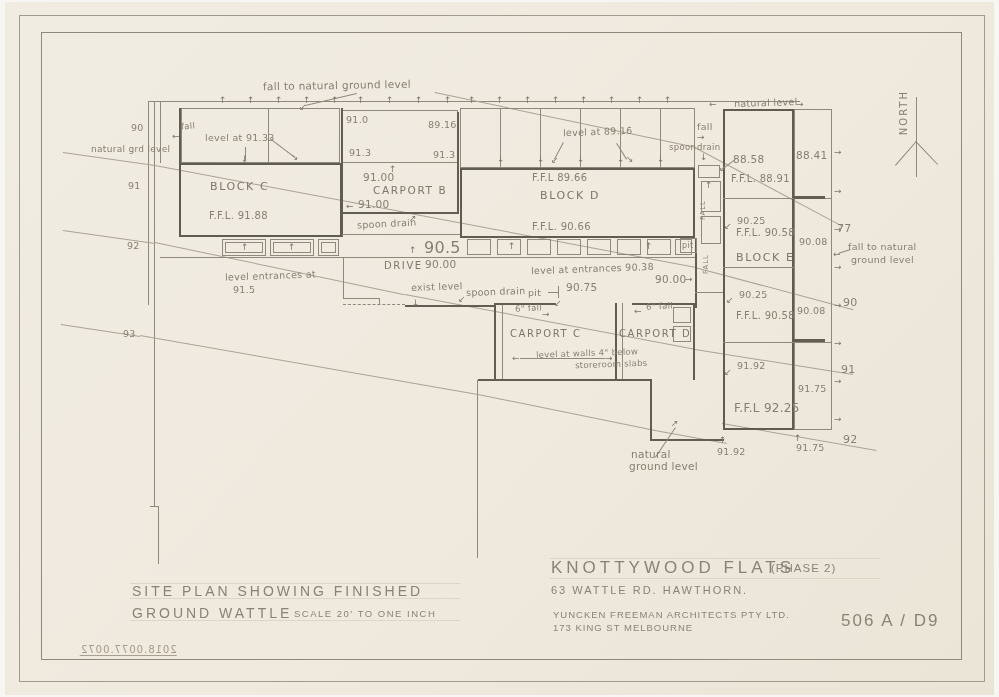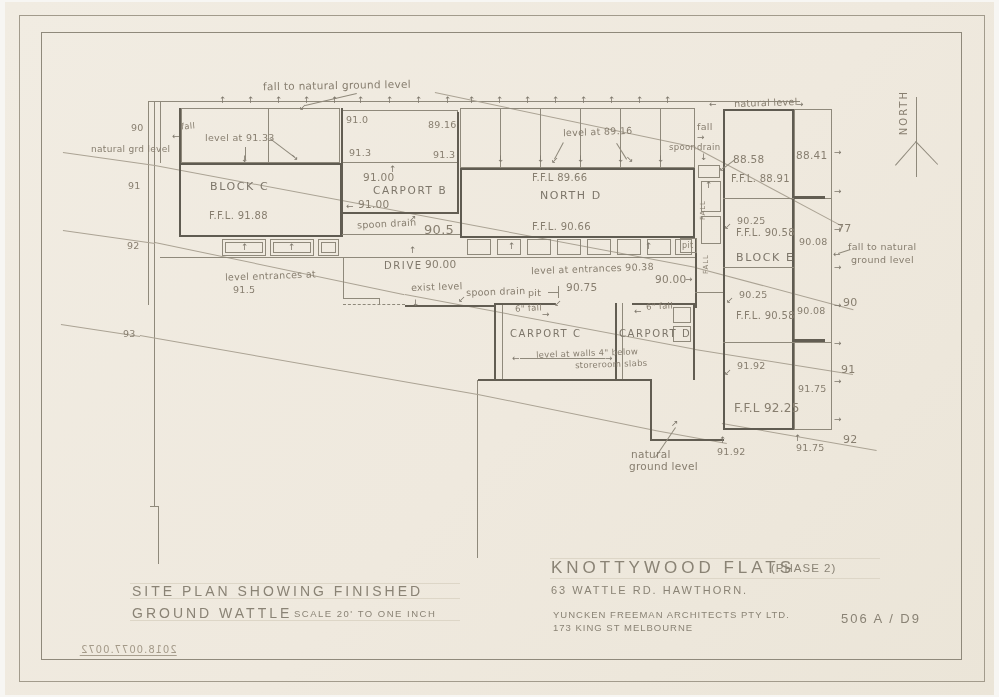--- a/index.html
+++ b/index.html
@@ -223,28 +223,28 @@
   <span class="hw" style="left:176px;top:119px;font-size:8.5px;transform:rotate(-5deg)">fall</span>
   <span class="hw" style="left:200px;top:130px">level at 91.33</span>
   <span class="hw" style="left:341px;top:112px">91.0</span>
   <span class="hw" style="left:423px;top:117px">89.16</span>
   <span class="hw" style="left:344px;top:145px">91.3</span>
   <span class="hw" style="left:428px;top:147px">91.3</span>
   <span class="hw" style="left:358px;top:169px;font-size:10.5px">91.00</span>
   <span class="hc" style="left:368px;top:182px">CARPORT B</span>
   <span class="hw" style="left:353px;top:196px;font-size:10.5px">91.00</span>
   <span class="hw" style="left:352px;top:216px;transform:rotate(-3deg)">spoon drain</span>
-  <span class="hw" style="left:419px;top:220px;font-size:13px">90.5</span>
+  <span class="hw" style="left:419px;top:236px;font-size:16px">90.5</span>
   <span class="hc" style="left:205px;top:178px;font-size:11px">BLOCK C</span>
   <span class="hw" style="left:204px;top:208px;font-size:10px">F.F.L. 91.88</span>
   <span class="hw" style="left:220px;top:268px;transform:rotate(-2deg)">level entrances at</span>
   <span class="hw" style="left:228px;top:282px">91.5</span>
   <span class="hw" style="left:558px;top:124px;transform:rotate(-2deg)">level at 89.16</span>
   <span class="hw" style="left:527px;top:170px;font-size:10px">F.F.L 89.66</span>
-  <span class="hc" style="left:535px;top:187px;font-size:11px">NORTH D</span>
+  <span class="hc" style="left:535px;top:187px;font-size:11px">BLOCK D</span>
   <span class="hw" style="left:527px;top:219px;font-size:10px">F.F.L. 90.66</span>
   <span class="hw" style="left:729px;top:95px;transform:rotate(-2deg)">natural level</span>
   <span class="hw" style="left:692px;top:119px">fall</span>
   <span class="hw" style="left:664px;top:140px;font-size:8.5px">spoon</span>
   <span class="hw" style="left:692px;top:140px;font-size:8.5px">drain</span>
   <span class="hw" style="left:728px;top:151px;font-size:10.5px">88.58</span>
   <span class="hw" style="left:726px;top:171px;font-size:10px">F.F.L. 88.91</span>
   <span class="hw" style="left:791px;top:147px;font-size:10.5px">88.41</span>
   <span class="hw" style="left:732px;top:213px">90.25</span>
   <span class="hw" style="left:731px;top:225px;font-size:10px">F.F.L. 90.58</span>
@@ -287,16 +287,16 @@
   <i class="guide" style="left:545px;top:576px;width:330px"></i>
 
   <span class="ac" style="left:127px;top:581px;font-size:14px;letter-spacing:3px">SITE PLAN SHOWING FINISHED</span>
   <span class="ac" style="left:127px;top:603px;font-size:14px;letter-spacing:3px">GROUND WATTLE</span>
   <span class="ac" style="left:289px;top:606px;font-size:9.5px;letter-spacing:1.5px">SCALE 20' TO ONE INCH</span>
   <span class="ac" style="left:546px;top:556px;font-size:17px;letter-spacing:4px">KNOTTYWOOD FLATS</span>
   <span class="ac" style="left:766px;top:560px;font-size:11.5px;letter-spacing:1px">(PHASE 2)</span>
   <span class="ac" style="left:546px;top:582px;font-size:11px;letter-spacing:2px">63 WATTLE RD. HAWTHORN.</span>
   <span class="ac" style="left:548px;top:607px;font-size:9.5px;letter-spacing:1px">YUNCKEN FREEMAN ARCHITECTS PTY LTD.</span>
   <span class="ac" style="left:548px;top:620px;font-size:9.5px;letter-spacing:1px">173 KING ST MELBOURNE</span>
-  <span class="ac" style="left:836px;top:609px;font-size:13px;letter-spacing:2px">506 A / D9</span>
+  <span class="ac" style="left:836px;top:609px;font-size:17px;letter-spacing:2px">506 A / D9</span>
   <span class="ac" style="left:75px;top:637px"><span class="mir">2018.0077.0072</span></span>
 
 </div>
 
 </body></html>

